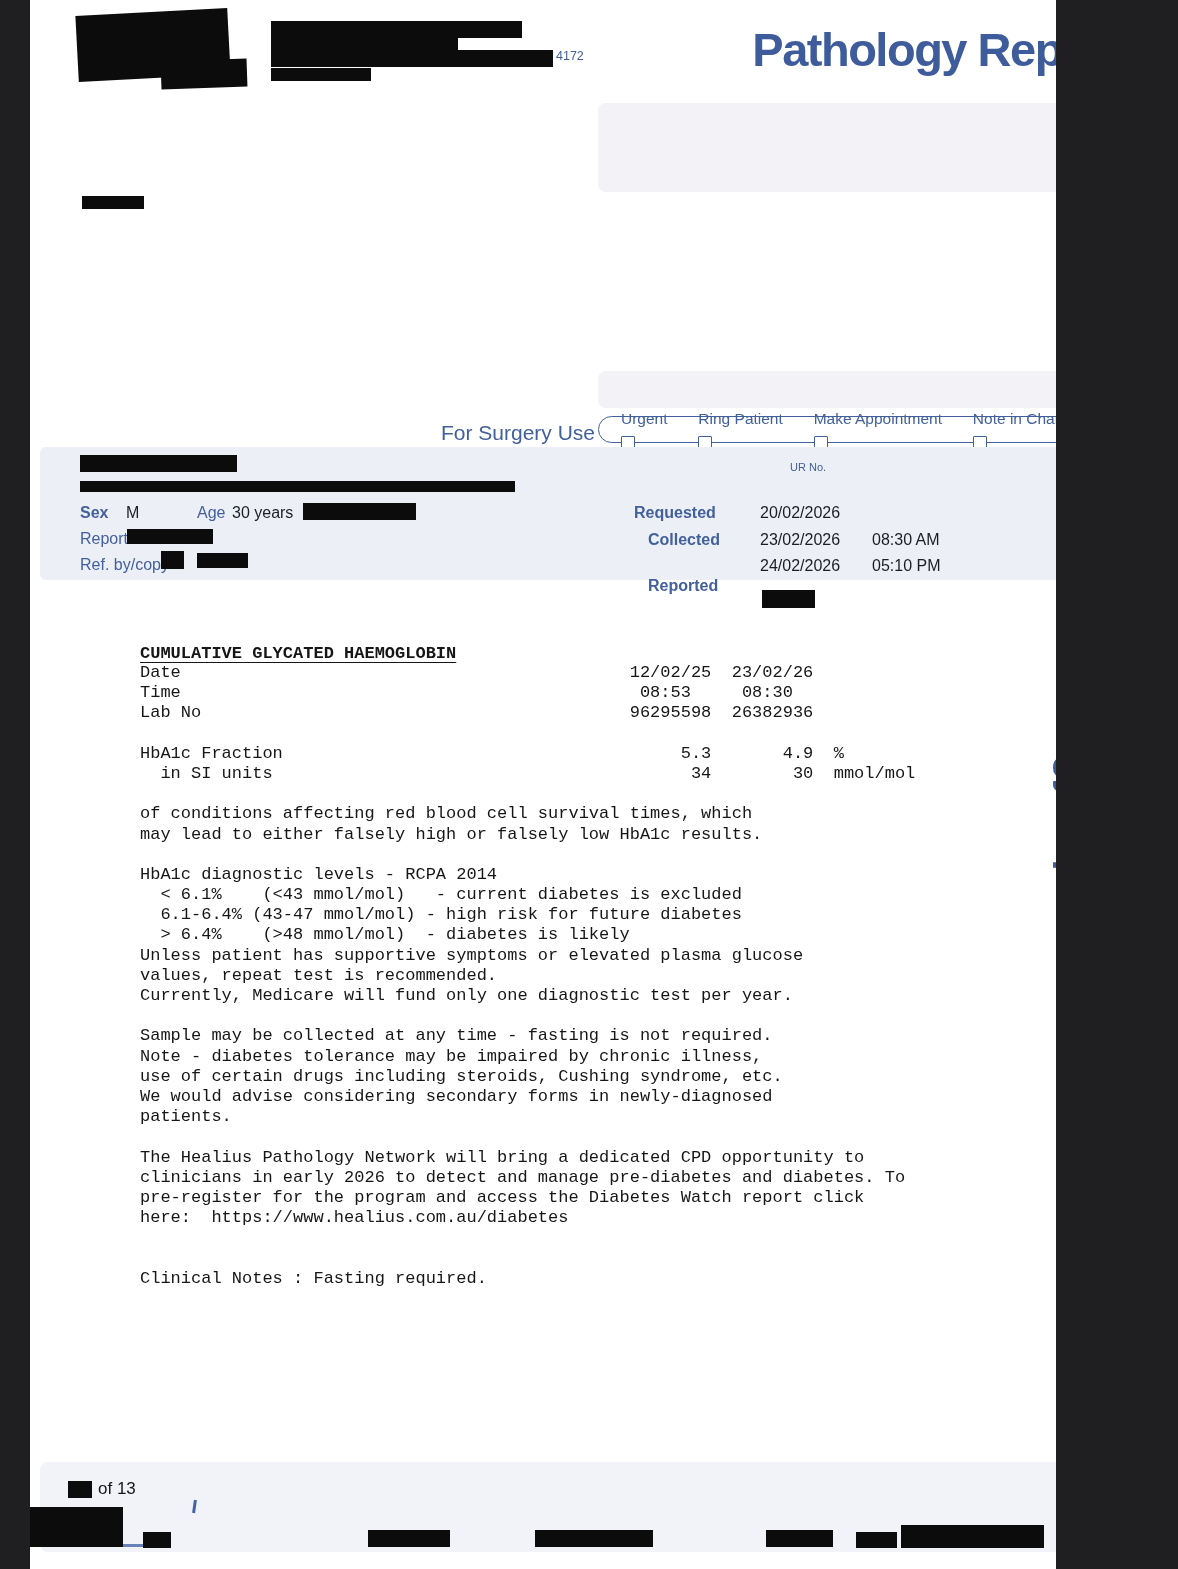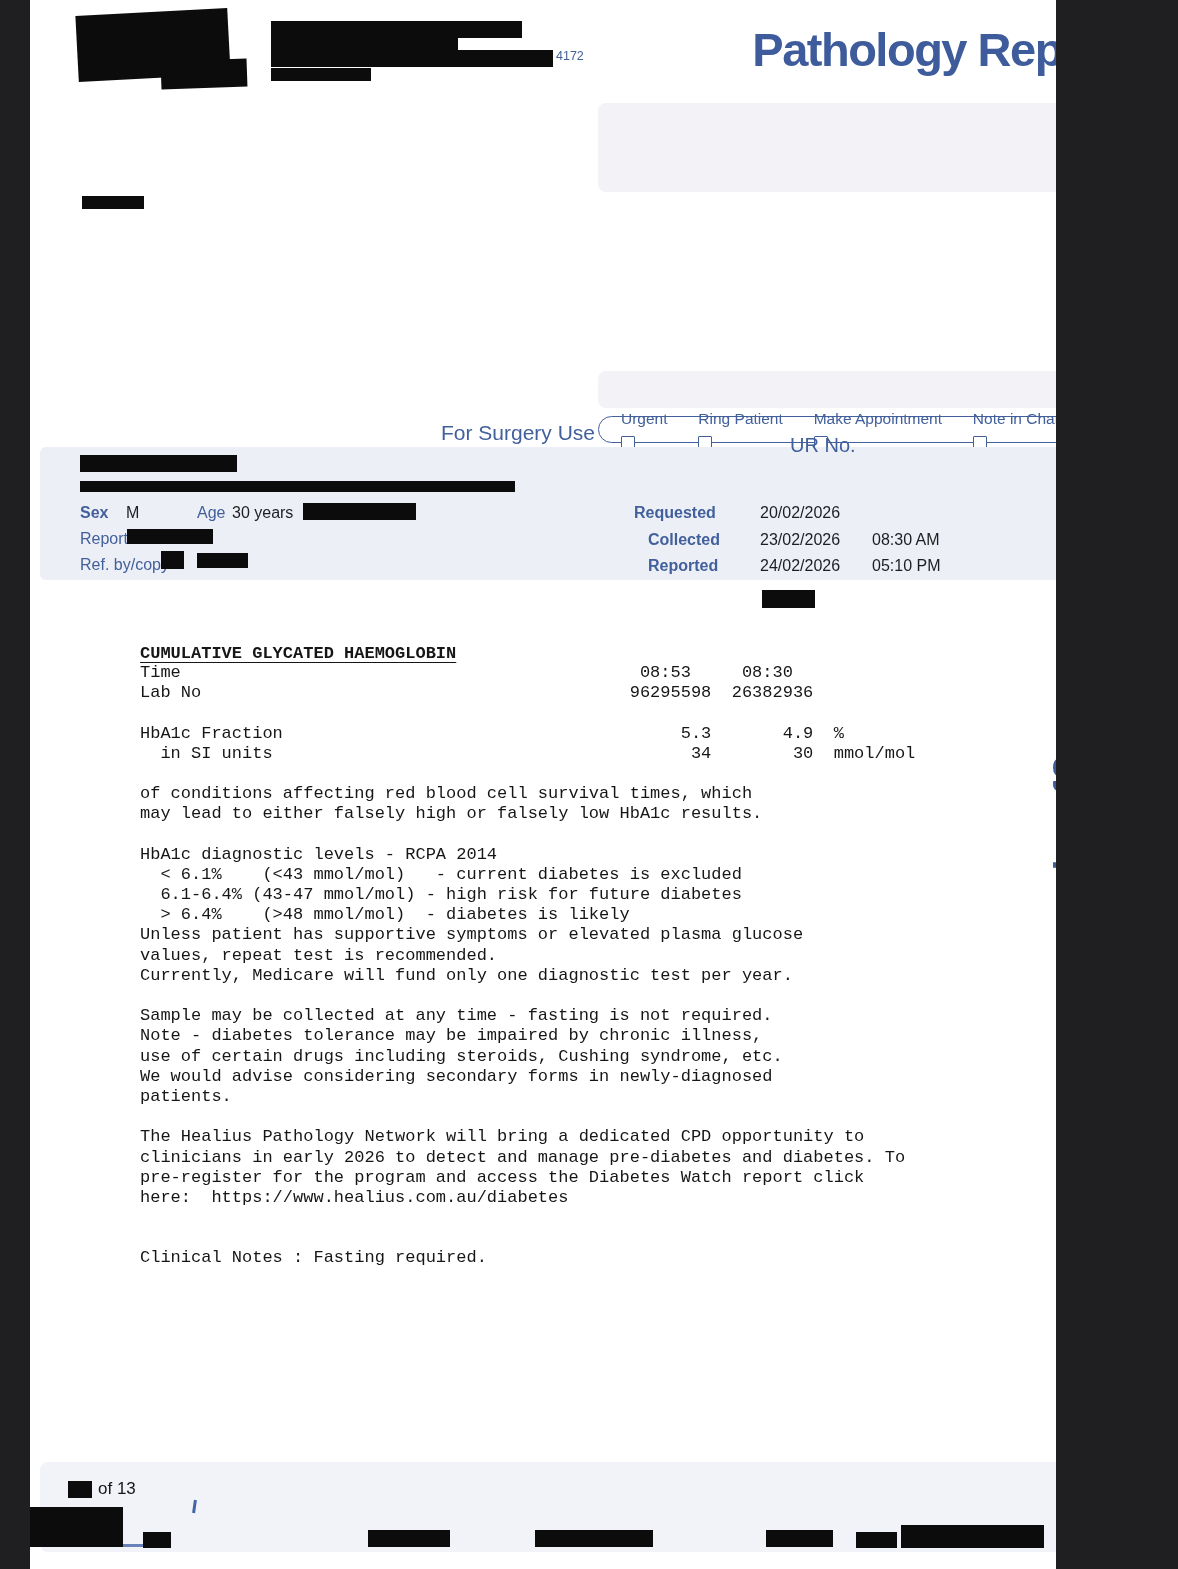--- a/index.html
+++ b/index.html
@@ -88,35 +88,36 @@
   <div class="val" style="left:232px;top:504px;">30 years</div>
   <div class="r" style="left:303px;top:503px;width:113px;height:17px;"></div>
 
   <div class="lbl" style="left:80px;top:530px;">Report</div>
   <div class="r" style="left:127px;top:529px;width:86px;height:15px;"></div>
 
   <div class="lbl" style="left:80px;top:556px;">Ref. by/copy</div>
   <div class="r" style="left:161px;top:551px;width:23px;height:18px;"></div>
   <div class="r" style="left:197px;top:553px;width:51px;height:15px;"></div>
 
-  <div class="lbl" style="left:790px;top:434px;font-size:20px;">UR No.</div>
+  <div class="lbl" style="left:790px;top:461px;font-size:11px;">UR No.</div>
 
   <div class="lbl-b" style="left:634px;top:504px;">Requested</div>
   <div class="val" style="left:760px;top:504px;">20/02/2026</div>
   <div class="lbl-b" style="left:648px;top:531px;">Collected</div>
   <div class="val" style="left:760px;top:531px;">23/02/2026</div>
   <div class="val" style="left:872px;top:531px;">08:30 AM</div>
-  <div class="lbl-b" style="left:648px;top:557px;">Reported</div>
+  <div class="lbl-b" style="left:648px;top:577px;">Reported</div>
   <div class="val" style="left:760px;top:557px;">24/02/2026</div>
   <div class="val" style="left:872px;top:557px;">05:10 PM</div>
 
   <div class="r" style="left:762px;top:590px;width:53px;height:18px;"></div>
 
   <div class="mono mono-heading">CUMULATIVE GLYCATED HAEMOGLOBIN</div>
   <div class="mono mono-lines">
+      <div class="mono-line">Date                                            12/02/25  23/02/26</div>
       <div class="mono-line">Time                                             08:53     08:30</div>
       <div class="mono-line">Lab No                                          96295598  26382936</div>
       <div class="mono-line"></div>
       <div class="mono-line">HbA1c Fraction                                       5.3       4.9  %</div>
       <div class="mono-line">  in SI units                                         34        30  mmol/mol</div>
       <div class="mono-line"></div>
       <div class="mono-line">of conditions affecting red blood cell survival times, which</div>
       <div class="mono-line">may lead to either falsely high or falsely low HbA1c results.</div>
       <div class="mono-line"></div>
       <div class="mono-line">HbA1c diagnostic levels - RCPA 2014</div>

